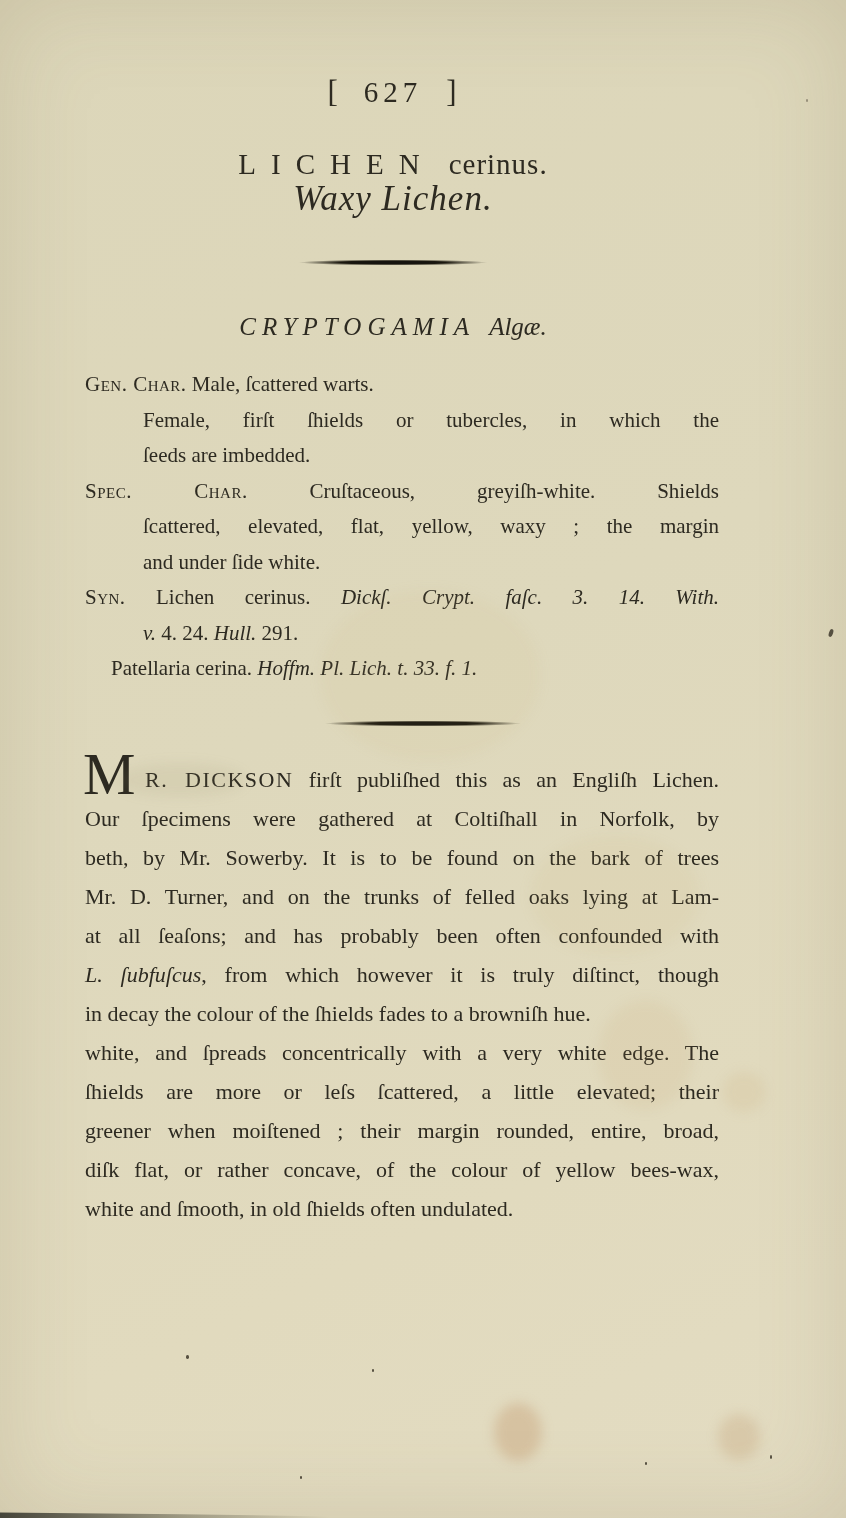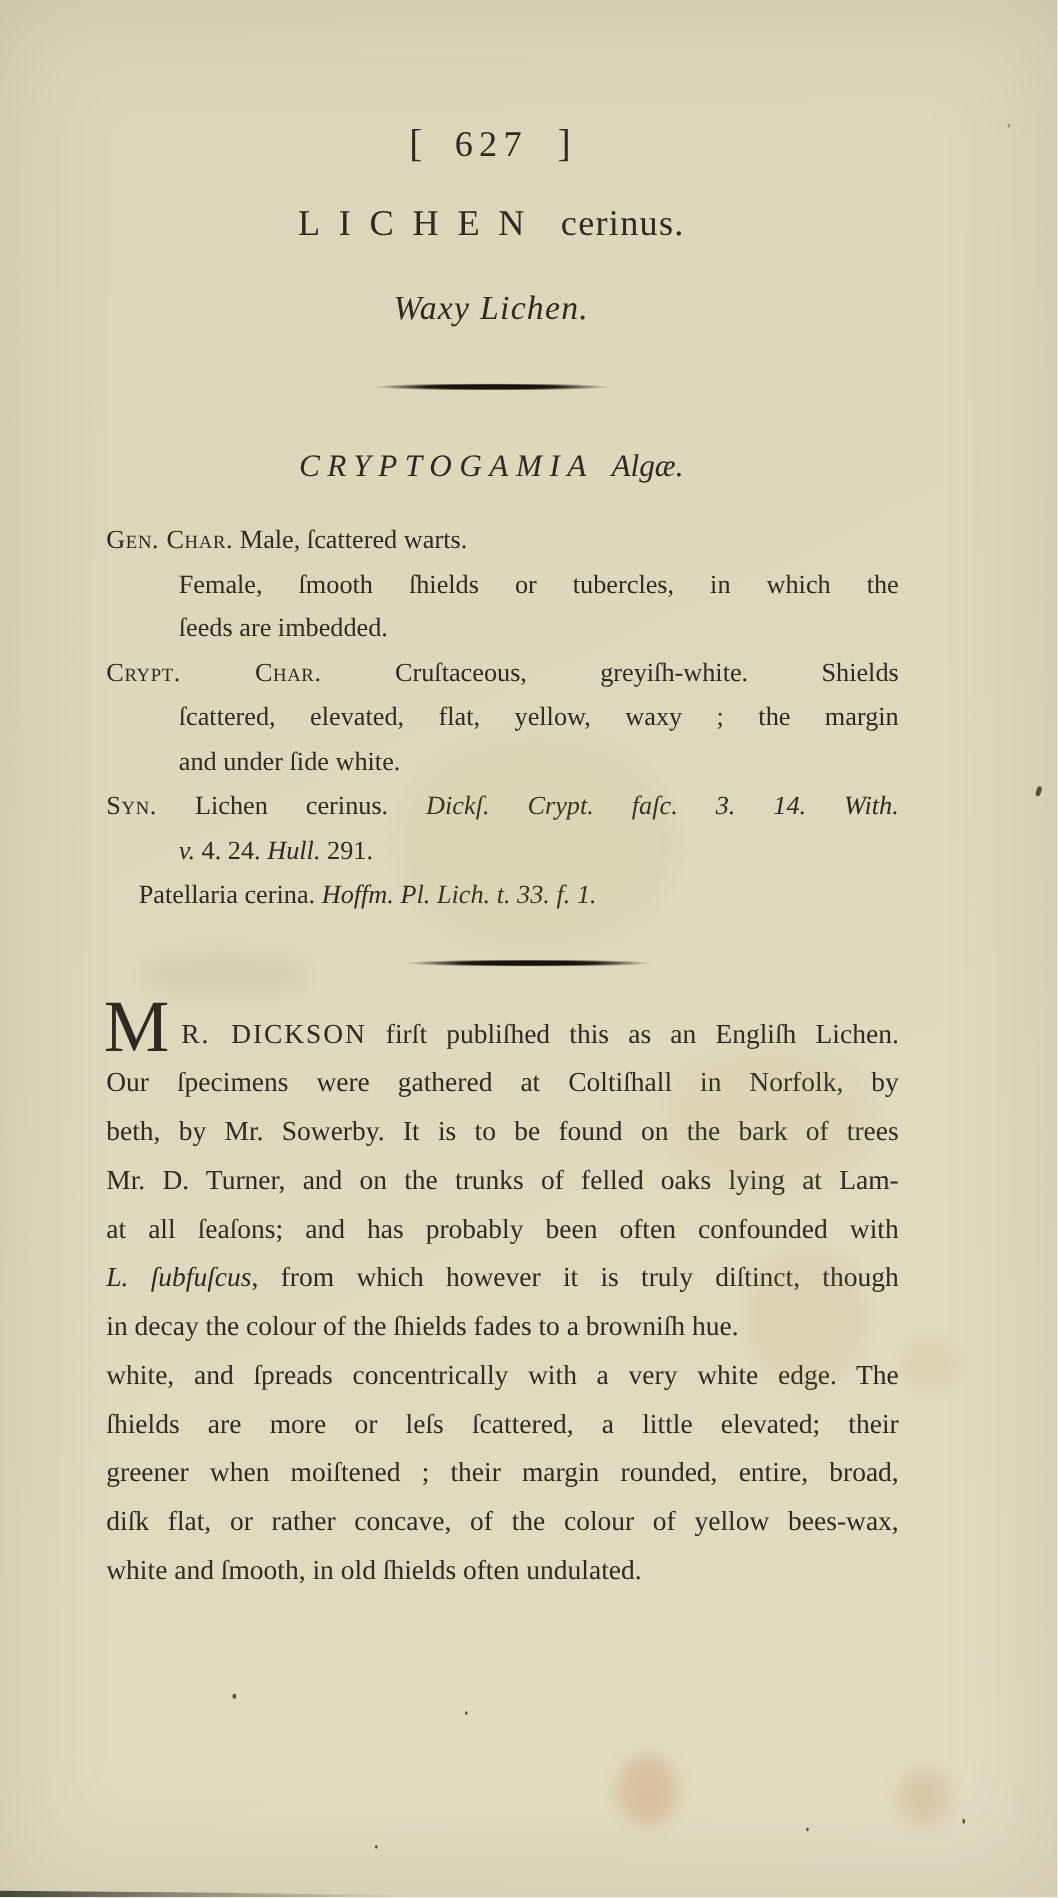--- a/index.html
+++ b/index.html
@@ -7,27 +7,27 @@
     position:relative;
     width:846px;height:1518px;
     background:linear-gradient(155deg,#dcd6b9 0%,#ded8bc 45%,#e1dabe 75%,#e3dcc2 100%);
     box-shadow:inset 0 0 90px rgba(120,108,70,0.18);
     overflow:hidden;
     font-family:"Liberation Serif","DejaVu Serif",serif;
     color:#2d2a21;
   }
   
   .header{width:680px;margin-left:53px;text-align:center;}
-  .pagenum{padding-top:100px;font-size:29px;line-height:30px;letter-spacing:2px;}
+  .pagenum{padding-top:68px;font-size:29px;line-height:48px;letter-spacing:2px;}
   .pagenum .brk{font-size:31px;}
   .pagenum .num{margin:0 24px;letter-spacing:5px;}
   .title-line{margin-top:30px;font-size:29px;line-height:36px;}
   .genus{letter-spacing:15px;}
   .species{margin-left:14px;letter-spacing:1px;}
-  .common{margin-top:32px;font-size:27px;line-height:34px;font-style:italic;letter-spacing:1px;}
+  .common{margin-top:0;font-size:35px;line-height:34px;font-style:italic;letter-spacing:1px;}
   .rule{height:5px;background:radial-gradient(ellipse 50% 60% at center,#15130e 35%,#1b180f 55%,rgba(21,19,14,0) 99%);}
   .rule1{width:190px;margin:44px auto 0;}
   .rule2{width:198px;margin:34px auto 0;}
   .crypto{margin-top:46px;font-size:25px;line-height:32px;font-style:italic;}
   .crypto .cls{letter-spacing:6px;}
   .crypto .ord{margin-left:14px;}
   
   .synopsis{margin:24px 0 0 85px;width:634px;font-size:21px;line-height:35.5px;}
   .sline{white-space:nowrap;overflow:visible;}
   .j{text-align:justify;text-align-last:justify;}
@@ -78,24 +78,24 @@
 
     <div class="common">Waxy Lichen.</div>
 
     <div class="rule rule1"></div>
 
     <div class="crypto"><span class="cls">CRYPTOGAMIA</span><span class="ord">Algæ.</span></div>
   </div>
 
   <div class="synopsis">
     <div class="sline"><span class="sc">Gen. Char.</span> <span>Male, ſcattered warts.</span></div>
-    <div class="sline j ind1"><span>Female, ſmooth ſhields or tubercles, in which the</span></div>
+    <div class="sline j ind1"><span>Female, firſt ſhields or tubercles, in which the</span></div>
     <div class="sline ind1"><span>ſeeds are imbedded.</span></div>
 
-    <div class="sline j"><span class="sc">Crypt. Char.</span> <span>Cruſtaceous, greyiſh-white. Shields</span></div>
+    <div class="sline j"><span class="sc">Spec. Char.</span> <span>Cruſtaceous, greyiſh-white. Shields</span></div>
     <div class="sline j ind1"><span>ſcattered, elevated, flat, yellow, waxy ; the margin</span></div>
     <div class="sline ind1"><span>and under ſide white.</span></div>
 
     <div class="sline j"><span class="sc">Syn.</span> <span>Lichen cerinus.</span> <span class="it">Dickſ. Crypt. faſc. 3. 14. With.</span></div>
     <div class="sline ind1"><span class="it">v.</span> <span>4. 24.</span> <span class="it">Hull.</span> <span>291.</span></div>
     <div class="sline ind2"><span>Patellaria cerina.</span> <span class="it">Hoffm. Pl. Lich. t. 33. f. 1.</span></div>
   </div>
 
   <div class="rule rule2"></div>
 

